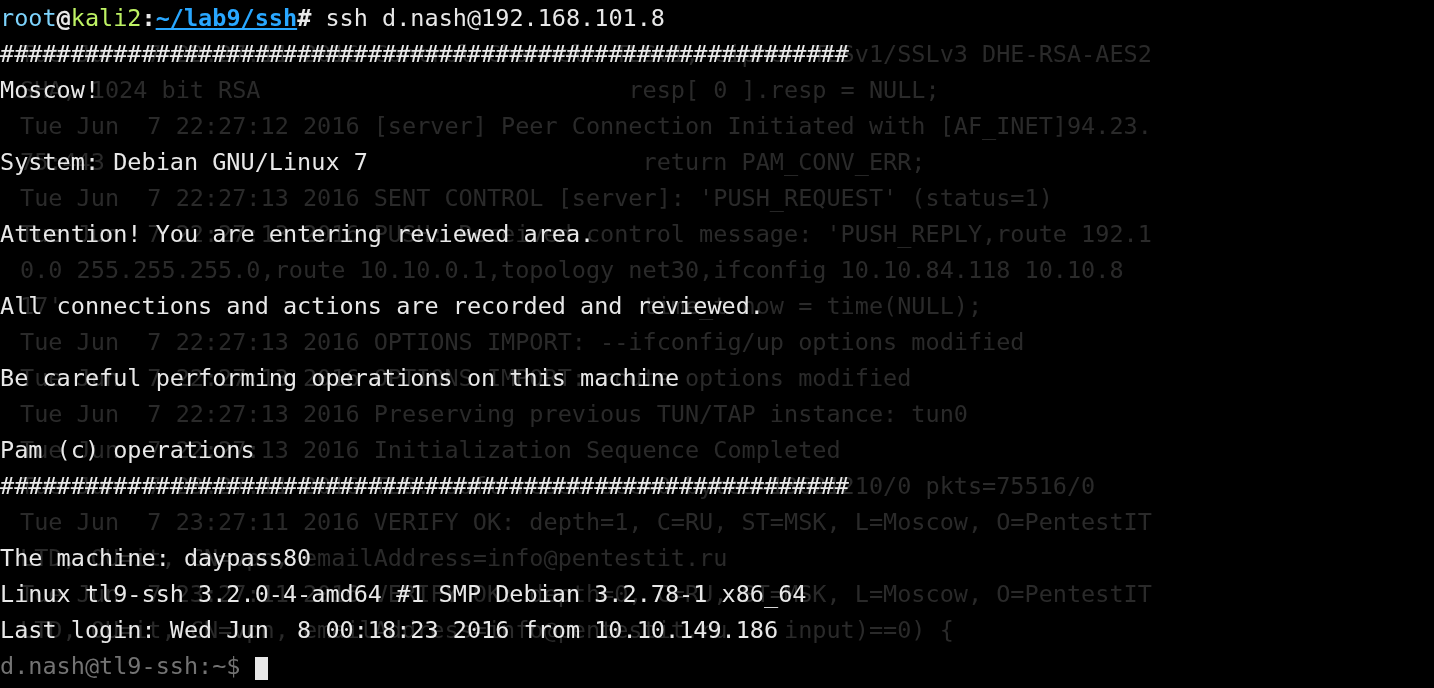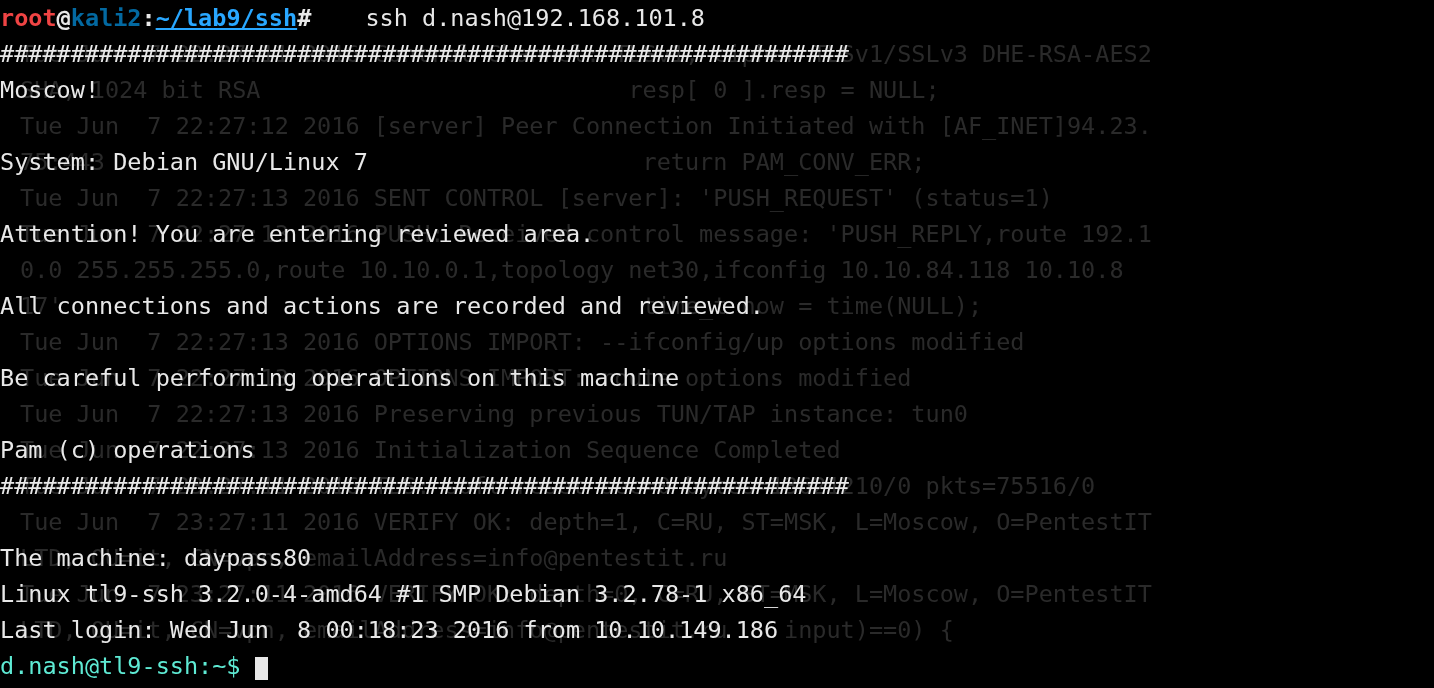--- a/index.html
+++ b/index.html
@@ -21,28 +21,28 @@
     left: 0;
     white-space: pre;
   }
   .bg {
     color: #2a2a2a; 
     margin-left: 20px;
   }
   .fg {
     color: #e8e8e8;
   }
-  .prompt-user { color: #ef4444; font-weight: bold; }
-  .prompt-host { color: #0369a1; font-weight: bold; }
+  .prompt-user { color: #7dd3fc; font-weight: normal; }
+  .prompt-host { color: #bef264; font-weight: normal; }
   .prompt-at   { color: #e8e8e8; font-weight: bold;}
   .prompt-path { color: #29a7ff; font-weight: bold; text-decoration: underline;}
   .prompt-sep  { color: #e8e8e8; font-weight: bold;}
   .prompt-end  { color: #e8e8e8; font-weight: bold;}
-  .cmd { color: #e8e8e8; margin-left: 40px; }
-  .shell-prompt { color: #5eead4; }
+  .cmd { color: #e8e8e8; }
+  .shell-prompt { color: #737373; }
   .cursor {
     display: inline-block;
     background: #e8e8e8;
     width: 0.55em;
     height: 1em;
     vertical-align: text-bottom;
   }
 </style>
 </head>
 <body>

